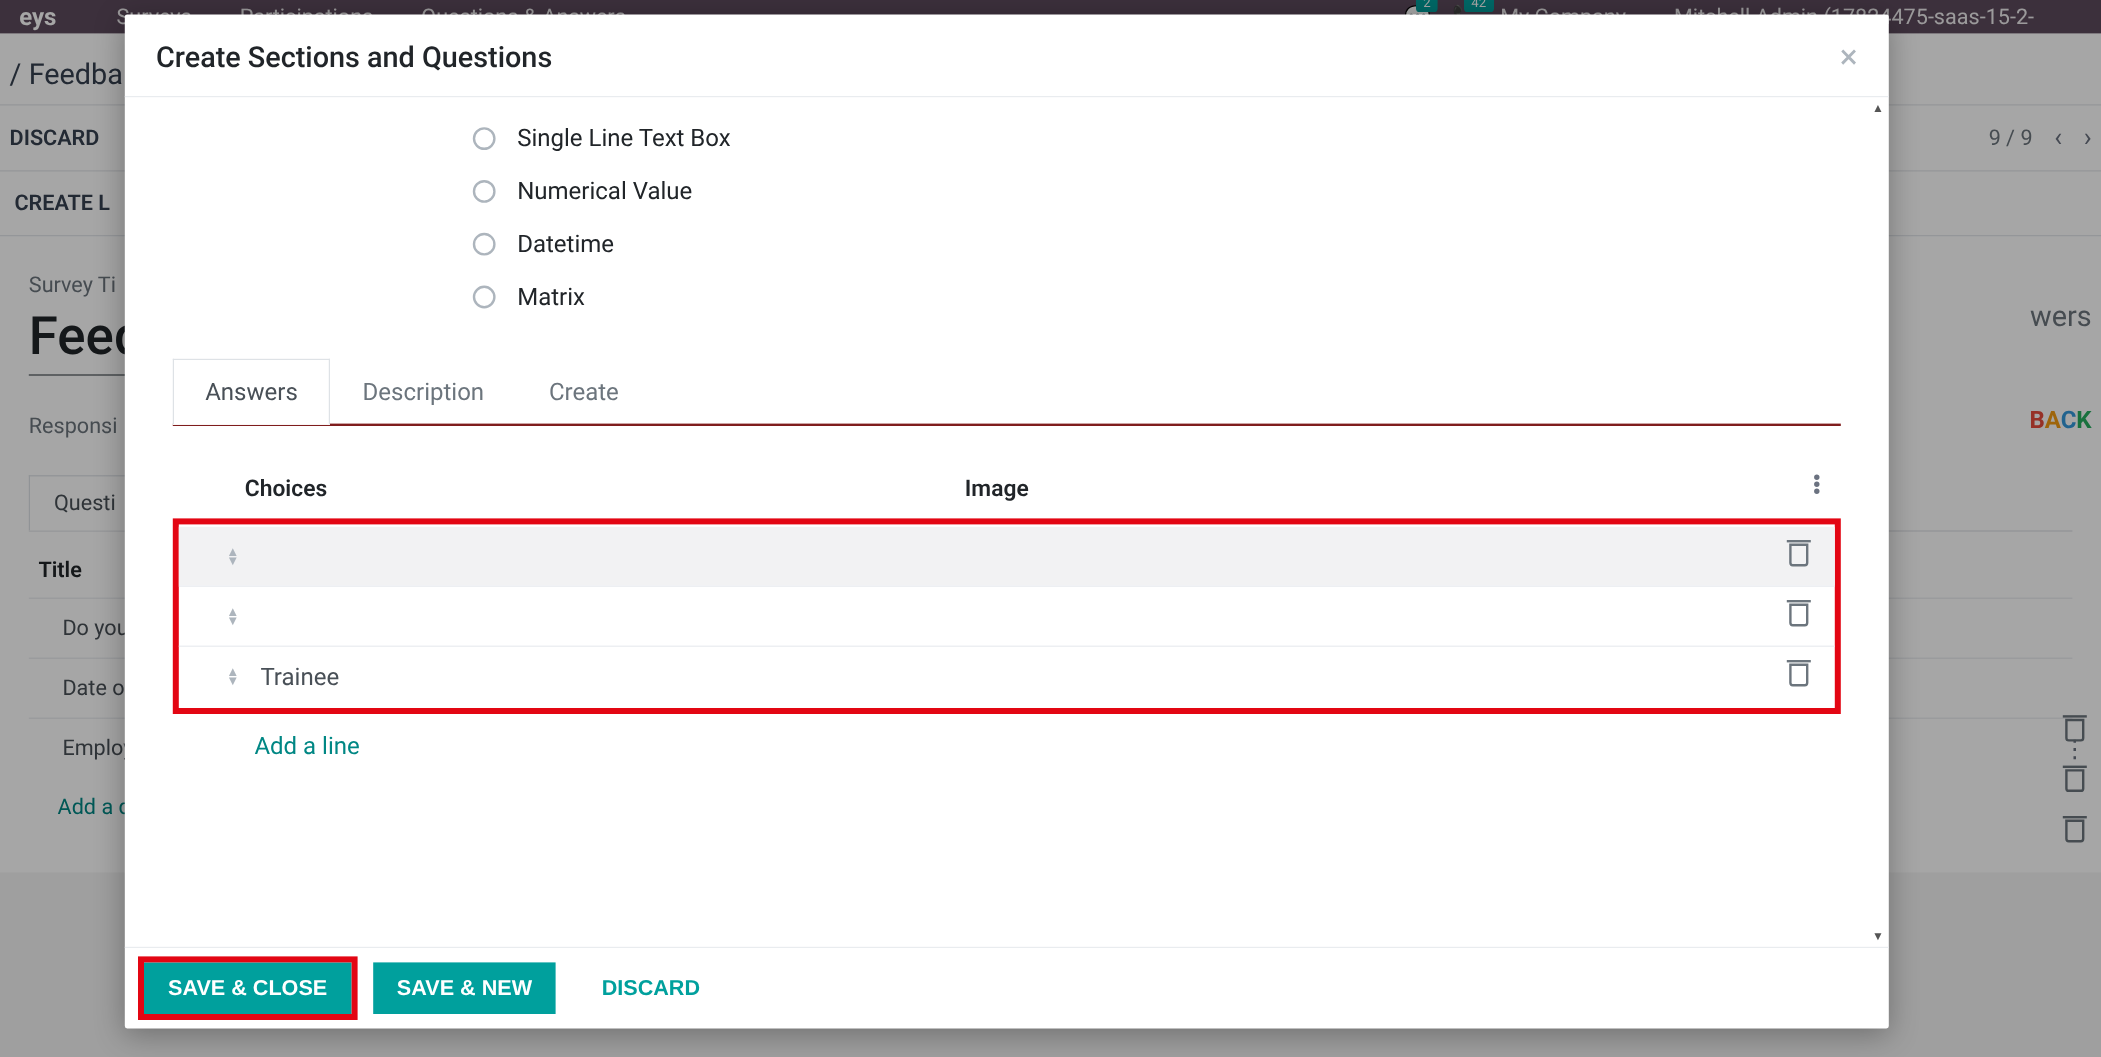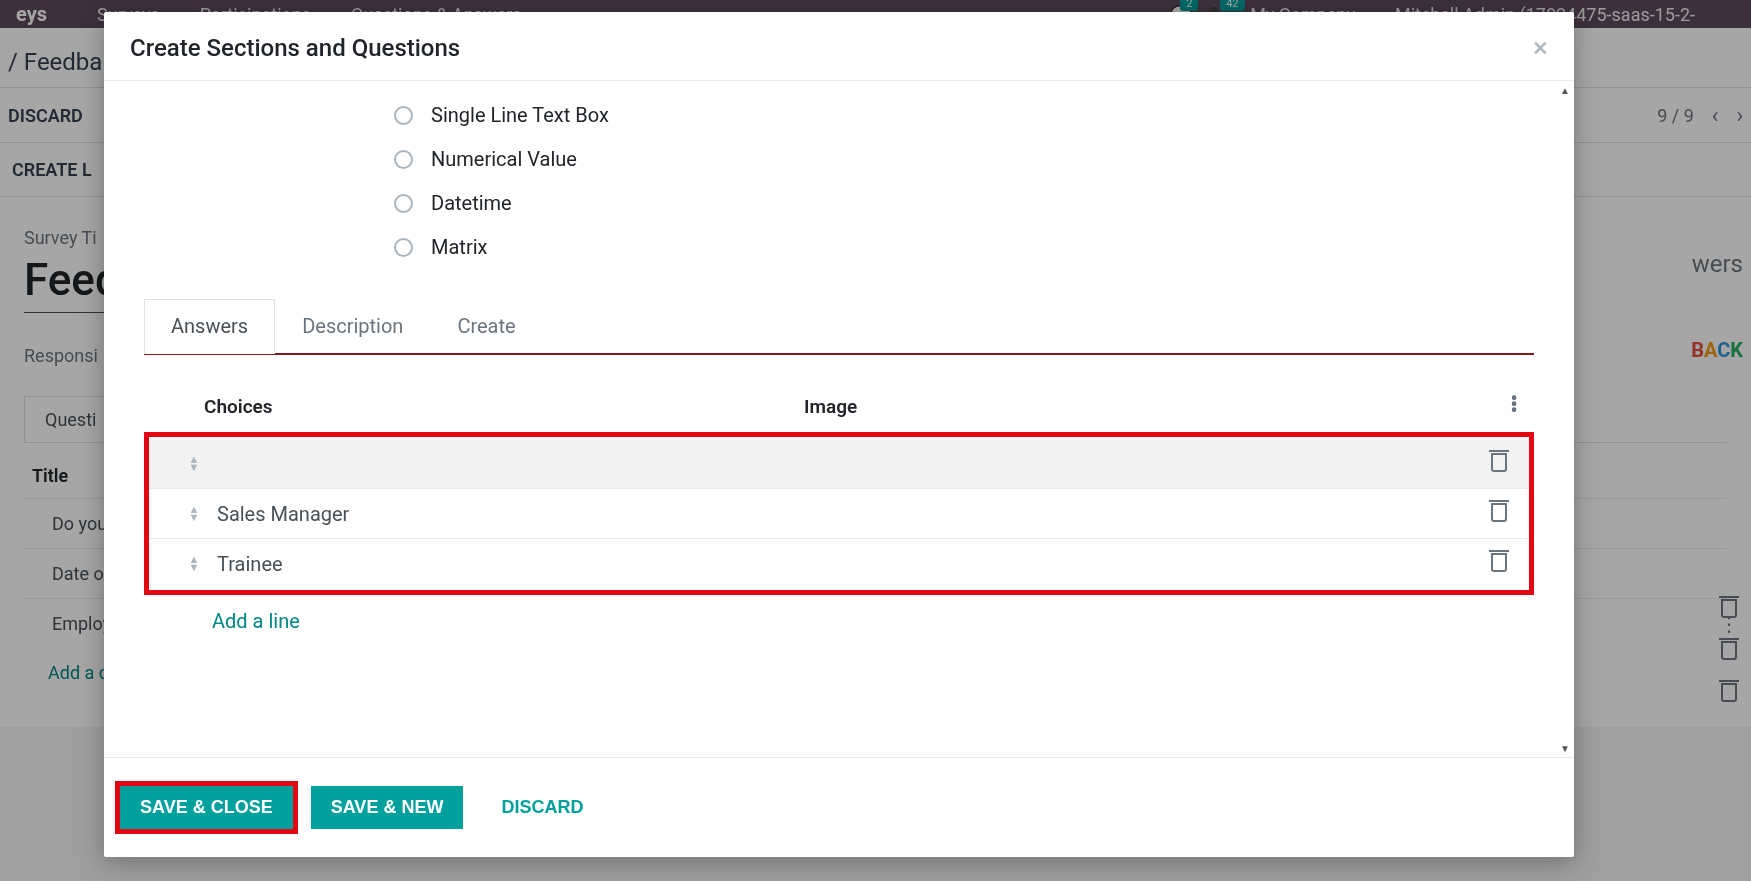--- a/index.html
+++ b/index.html
@@ -71,21 +71,21 @@
   .highlight-box { border: 5px solid #e30613; padding: 2px 0; }
   .answer-row { display: flex; align-items: center; padding: 11px 0 11px 30px; border-top: 1px solid #e9ecef; font-size: 20px; color: #495057; }
   .answer-row:first-child { background: #f2f2f3; border-top: none; }
   .drag-handle { width: 30px; display: flex; flex-direction: column; align-items: center; gap: 0; color: #adb5bd; font-size: 11px; line-height: 0.7; }
   .answer-text { flex: 0 0 560px; padding-left: 8px; }
   .answer-img { flex: 1; }
   .answer-del { width: 60px; text-align: center; }
   
   .add-line { padding: 14px 0 14px 68px; font-size: 20px; color: #008784; cursor: pointer; }
   
-  .modal-footer { padding: 28px 16px; border-top: 1px solid #e9ecef; display: flex; align-items: center; gap: 18px; }
+  .modal-footer { padding: 12px 16px; border-top: 1px solid #e9ecef; display: flex; align-items: center; gap: 18px; }
   .btn { padding: 11px 20px; font-size: 18px; font-weight: 600; border: none; cursor: pointer; }
   .btn-primary { background: #00a09d; color: #fff; }
   .btn-primary.hl { outline: 5px solid #e30613; }
   .btn-link { background: transparent; color: #00a09d; }
   
   .trash-icon { display: inline-block; width: 20px; height: 22px; position: relative; }
   .trash-icon::before { content: ''; position: absolute; top: 3px; left: 2px; right: 2px; bottom: 0; border: 2px solid #6c757d; border-radius: 0 0 3px 3px; }
   .trash-icon::after { content: ''; position: absolute; top: 0; left: 0; right: 0; height: 2px; background: #6c757d; }
   .scroll-arrow { position: absolute; right: 2px; width: 14px; height: 14px; display: flex; align-items: center; justify-content: center; font-size: 10px; color: #555; }
 </style>
@@ -185,21 +185,20 @@
           <span class="col-menu">•<br>•<br>•</span>
         </div>
         <div class="highlight-box">
           <div class="answer-row">
             <span class="drag-handle">▲<br>▼</span>
             <span class="answer-img"></span>
             <span class="answer-del"><span class="trash-icon"></span></span>
           </div>
           <div class="answer-row">
             <span class="drag-handle">▲<br>▼</span>
-            <span class="answer-text">Sales Manager</span>
             <span class="answer-img"></span>
             <span class="answer-del"><span class="trash-icon"></span></span>
           </div>
           <div class="answer-row">
             <span class="drag-handle">▲<br>▼</span>
             <span class="answer-text">Trainee</span>
             <span class="answer-img"></span>
             <span class="answer-del"><span class="trash-icon"></span></span>
           </div>
         </div>

